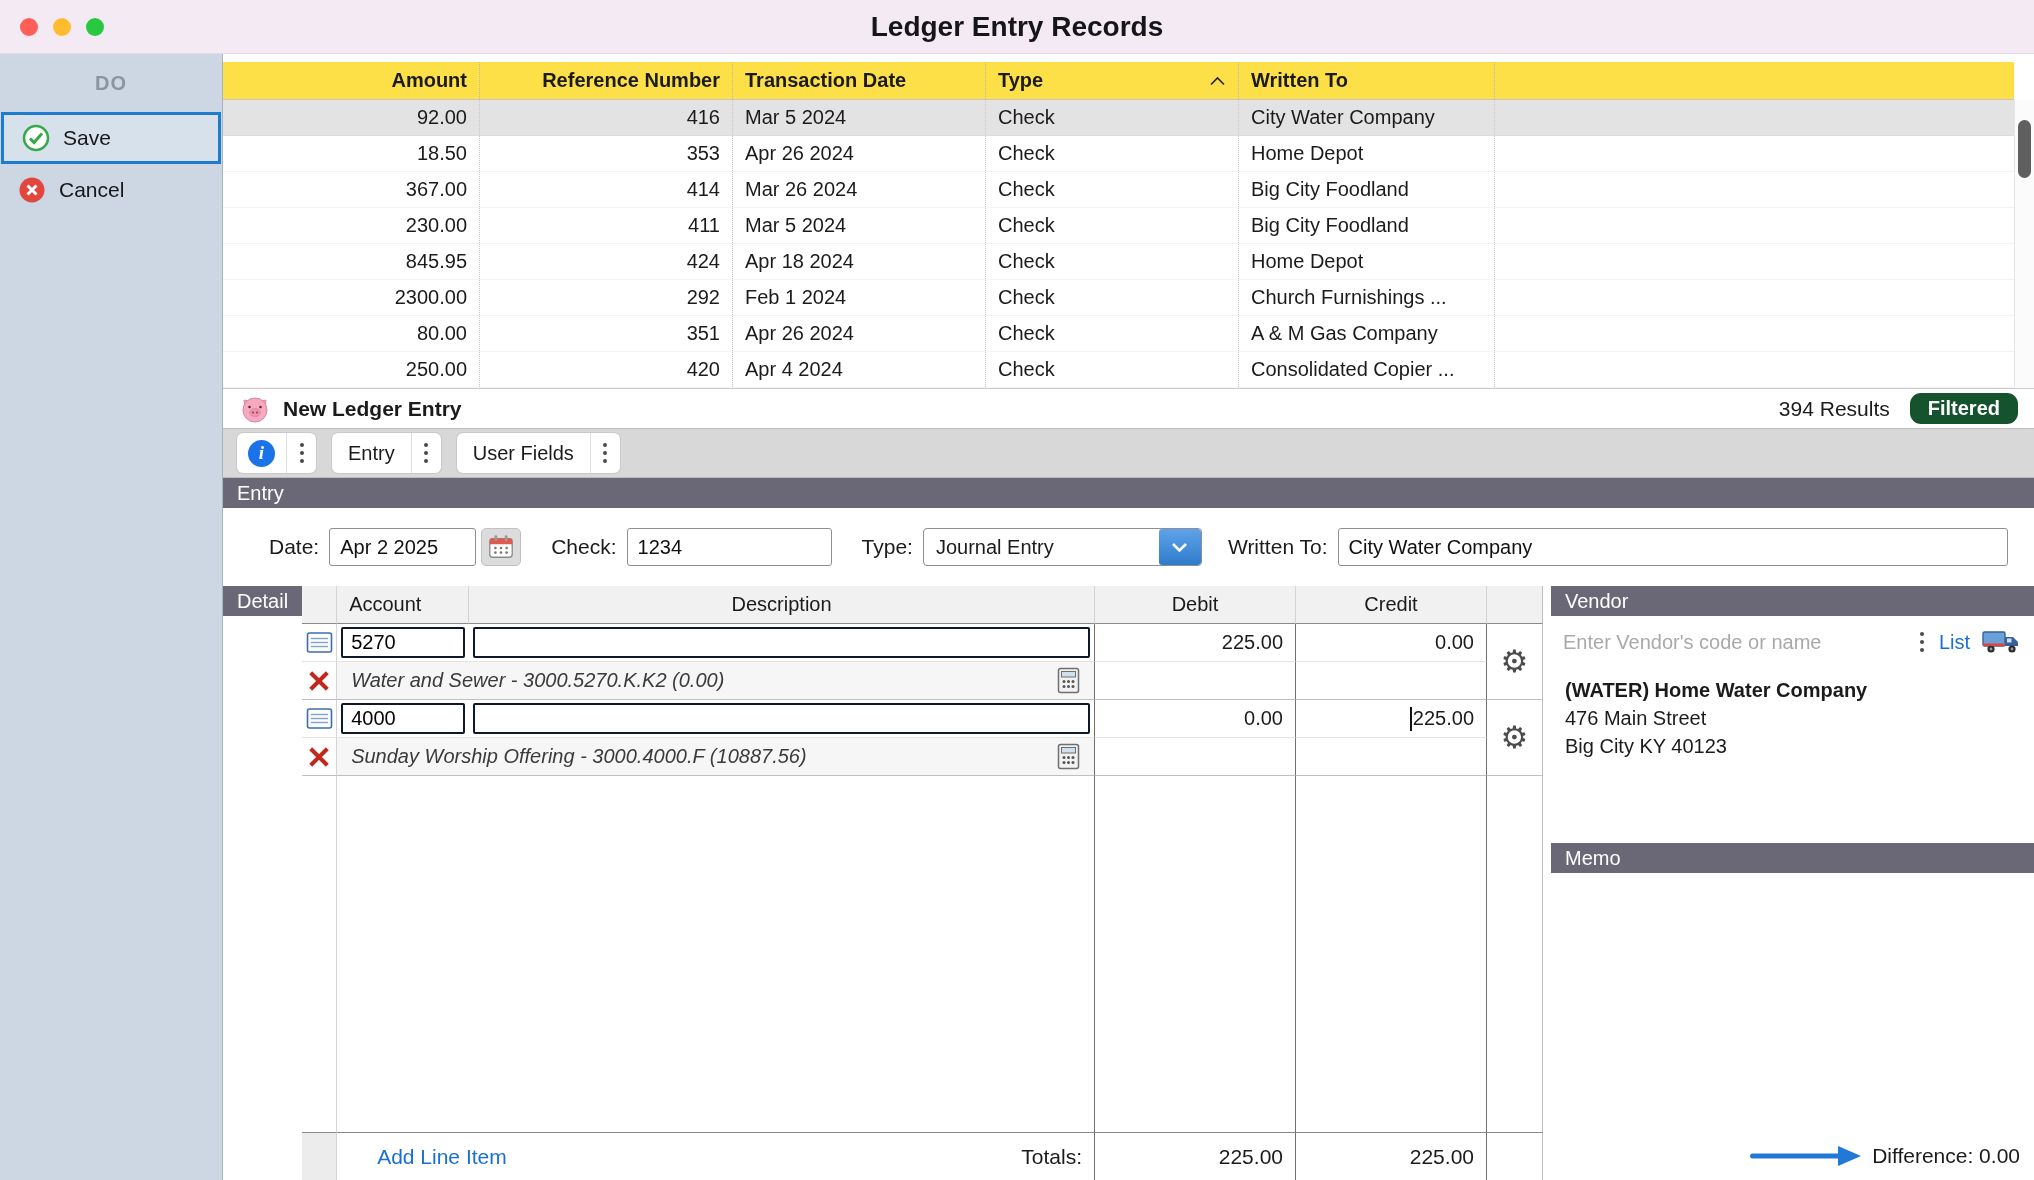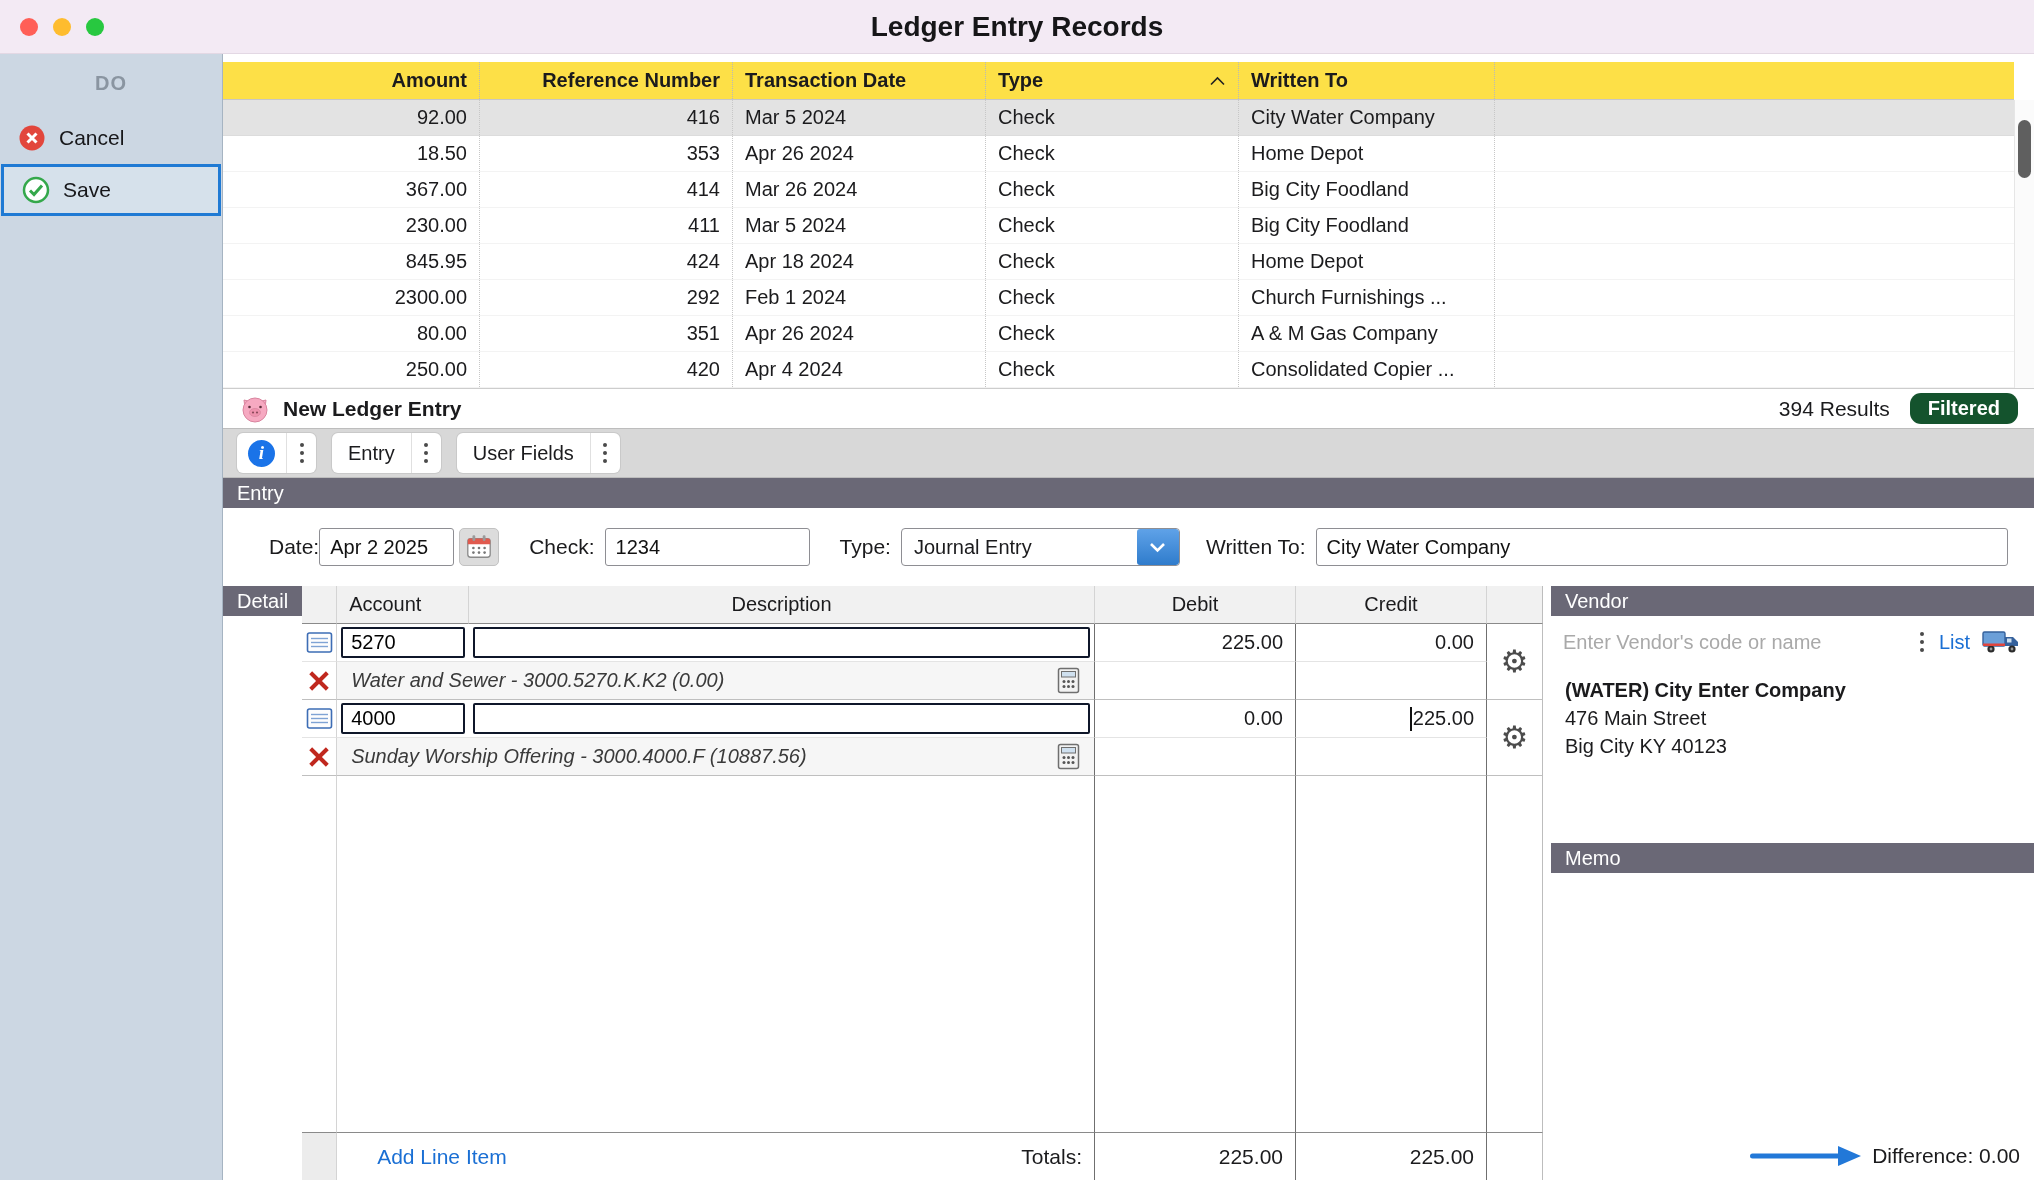--- a/index.html
+++ b/index.html
@@ -61,21 +61,21 @@
   .info-i { width:27px; height:27px; border-radius:50%; background:#1a73e8; color:#fff; display:flex; align-items:center; justify-content:center; font-family:"Liberation Serif", serif; font-style:italic; font-weight:bold; font-size:19px; }
 
   
   .band { height:30px; flex:0 0 auto; background:#6a6876; color:#fff; display:flex; align-items:center; padding:0 14px; font-size:20px; }
 
   
   .form-row { height:78px; flex:0 0 auto; display:flex; align-items:center; padding:0 26px 0 46px; font-size:21px; }
   .form-row label { white-space:nowrap; }
   .inp { height:38px; border:1px solid #8e8e93; border-radius:3px; font-family:inherit; font-size:20px; padding:0 10px; color:#111; background:#fff; }
   .inp::placeholder { color:#a6a6a6; }
-  .w-date { width:135px; }
+  .w-date { width:147px; margin-left:10px; }
   .w-check { width:205px; margin-left:10px; }
   .w-written { flex:1; margin-left:10px; }
   .cal-btn { width:40px; height:38px; margin-left:5px; background:#dcdcdc; border:1px solid #c2c2c2; border-radius:5px; display:flex; align-items:center; justify-content:center; }
   .gap30 { width:30px; flex:0 0 auto; }
   .select { height:38px; margin-left:10px; border:1px solid #8e8e93; border-radius:4px; display:flex; align-items:stretch; overflow:hidden; background:#fff; }
   .select .val { width:235px; display:flex; align-items:center; padding:0 12px; font-size:20px; }
   .select .arrow { width:42px; background:linear-gradient(#5fa2e8,#2f7ccc); display:flex; align-items:center; justify-content:center; border-radius:3px; }
 
   
   .lower { flex:1; min-height:0; display:flex; }
@@ -127,33 +127,33 @@
       <span class="light yellow"></span>
       <span class="light green"></span>
     </div>
     <div class="win-title">Ledger Entry Records</div>
   </div>
 
   <div class="app-body">
 
     <div class="sidebar">
       <div class="do-header">DO</div>
+      <div class="side-item save">
+        <svg width="28" height="28" viewBox="0 0 28 28">
+            <circle cx="14" cy="14" r="12" fill="#ffffff" stroke="#34a84b" stroke-width="2.5"></circle>
+            <path d="M8 14.5 l4 4 l8 -9" stroke="#34a84b" stroke-width="3" fill="none"></path>
+          </svg>
+        <span>Save</span>
+      </div>
       <div class="side-item">
         <svg width="28" height="28" viewBox="0 0 28 28">
             <circle cx="14" cy="14" r="12.5" fill="#e2463c"></circle>
             <path d="M9.5 9.5 L18.5 18.5 M18.5 9.5 L9.5 18.5" stroke="#ffffff" stroke-width="3" fill="none"></path>
           </svg>
         <span>Cancel</span>
-      </div>
-      <div class="side-item save">
-        <svg width="28" height="28" viewBox="0 0 28 28">
-            <circle cx="14" cy="14" r="12" fill="#ffffff" stroke="#34a84b" stroke-width="2.5"></circle>
-            <path d="M8 14.5 l4 4 l8 -9" stroke="#34a84b" stroke-width="3" fill="none"></path>
-          </svg>
-        <span>Save</span>
       </div>
       <div class="grow"></div>
     </div>
 
     <div class="main">
 
       <div class="records">
         <div class="rec-header">
           <div class="ralign">Amount</div>
           <div class="ralign">Reference Number</div>
@@ -471,21 +471,21 @@
               <path d="M23 8 h8 l5 5 v4 h-13 z" fill="#35619c"></path>
               <rect x="25" y="9.5" width="4.5" height="4" fill="#cfe0ef"></rect>
               <circle cx="9" cy="20" r="3.6" fill="#2b2b2b"></circle>
                 <circle cx="9" cy="20" r="1.4" fill="#9a9a9a"></circle>
               <circle cx="30" cy="20" r="3.6" fill="#2b2b2b"></circle>
                 <circle cx="30" cy="20" r="1.4" fill="#9a9a9a"></circle>
               <rect x="1" y="14.5" width="22" height="2.5" fill="#e0443c"></rect>
             </svg>
           </div>
           <div class="v-info">
-            <div class="v-name">(WATER) City Enter Company</div>
+            <div class="v-name">(WATER) Home Water Company</div>
             <div>476 Main Street</div>
             <div>Big City KY 40123</div>
           </div>
           <div class="band">
             <span>Memo</span>
           </div>
           <div class="memo-area"></div>
           <div class="v-footer">
             <svg width="112" height="22" viewBox="0 0 112 22">
               <rect x="0" y="8.5" width="90" height="5" rx="2.5" fill="#2278d8"></rect>

